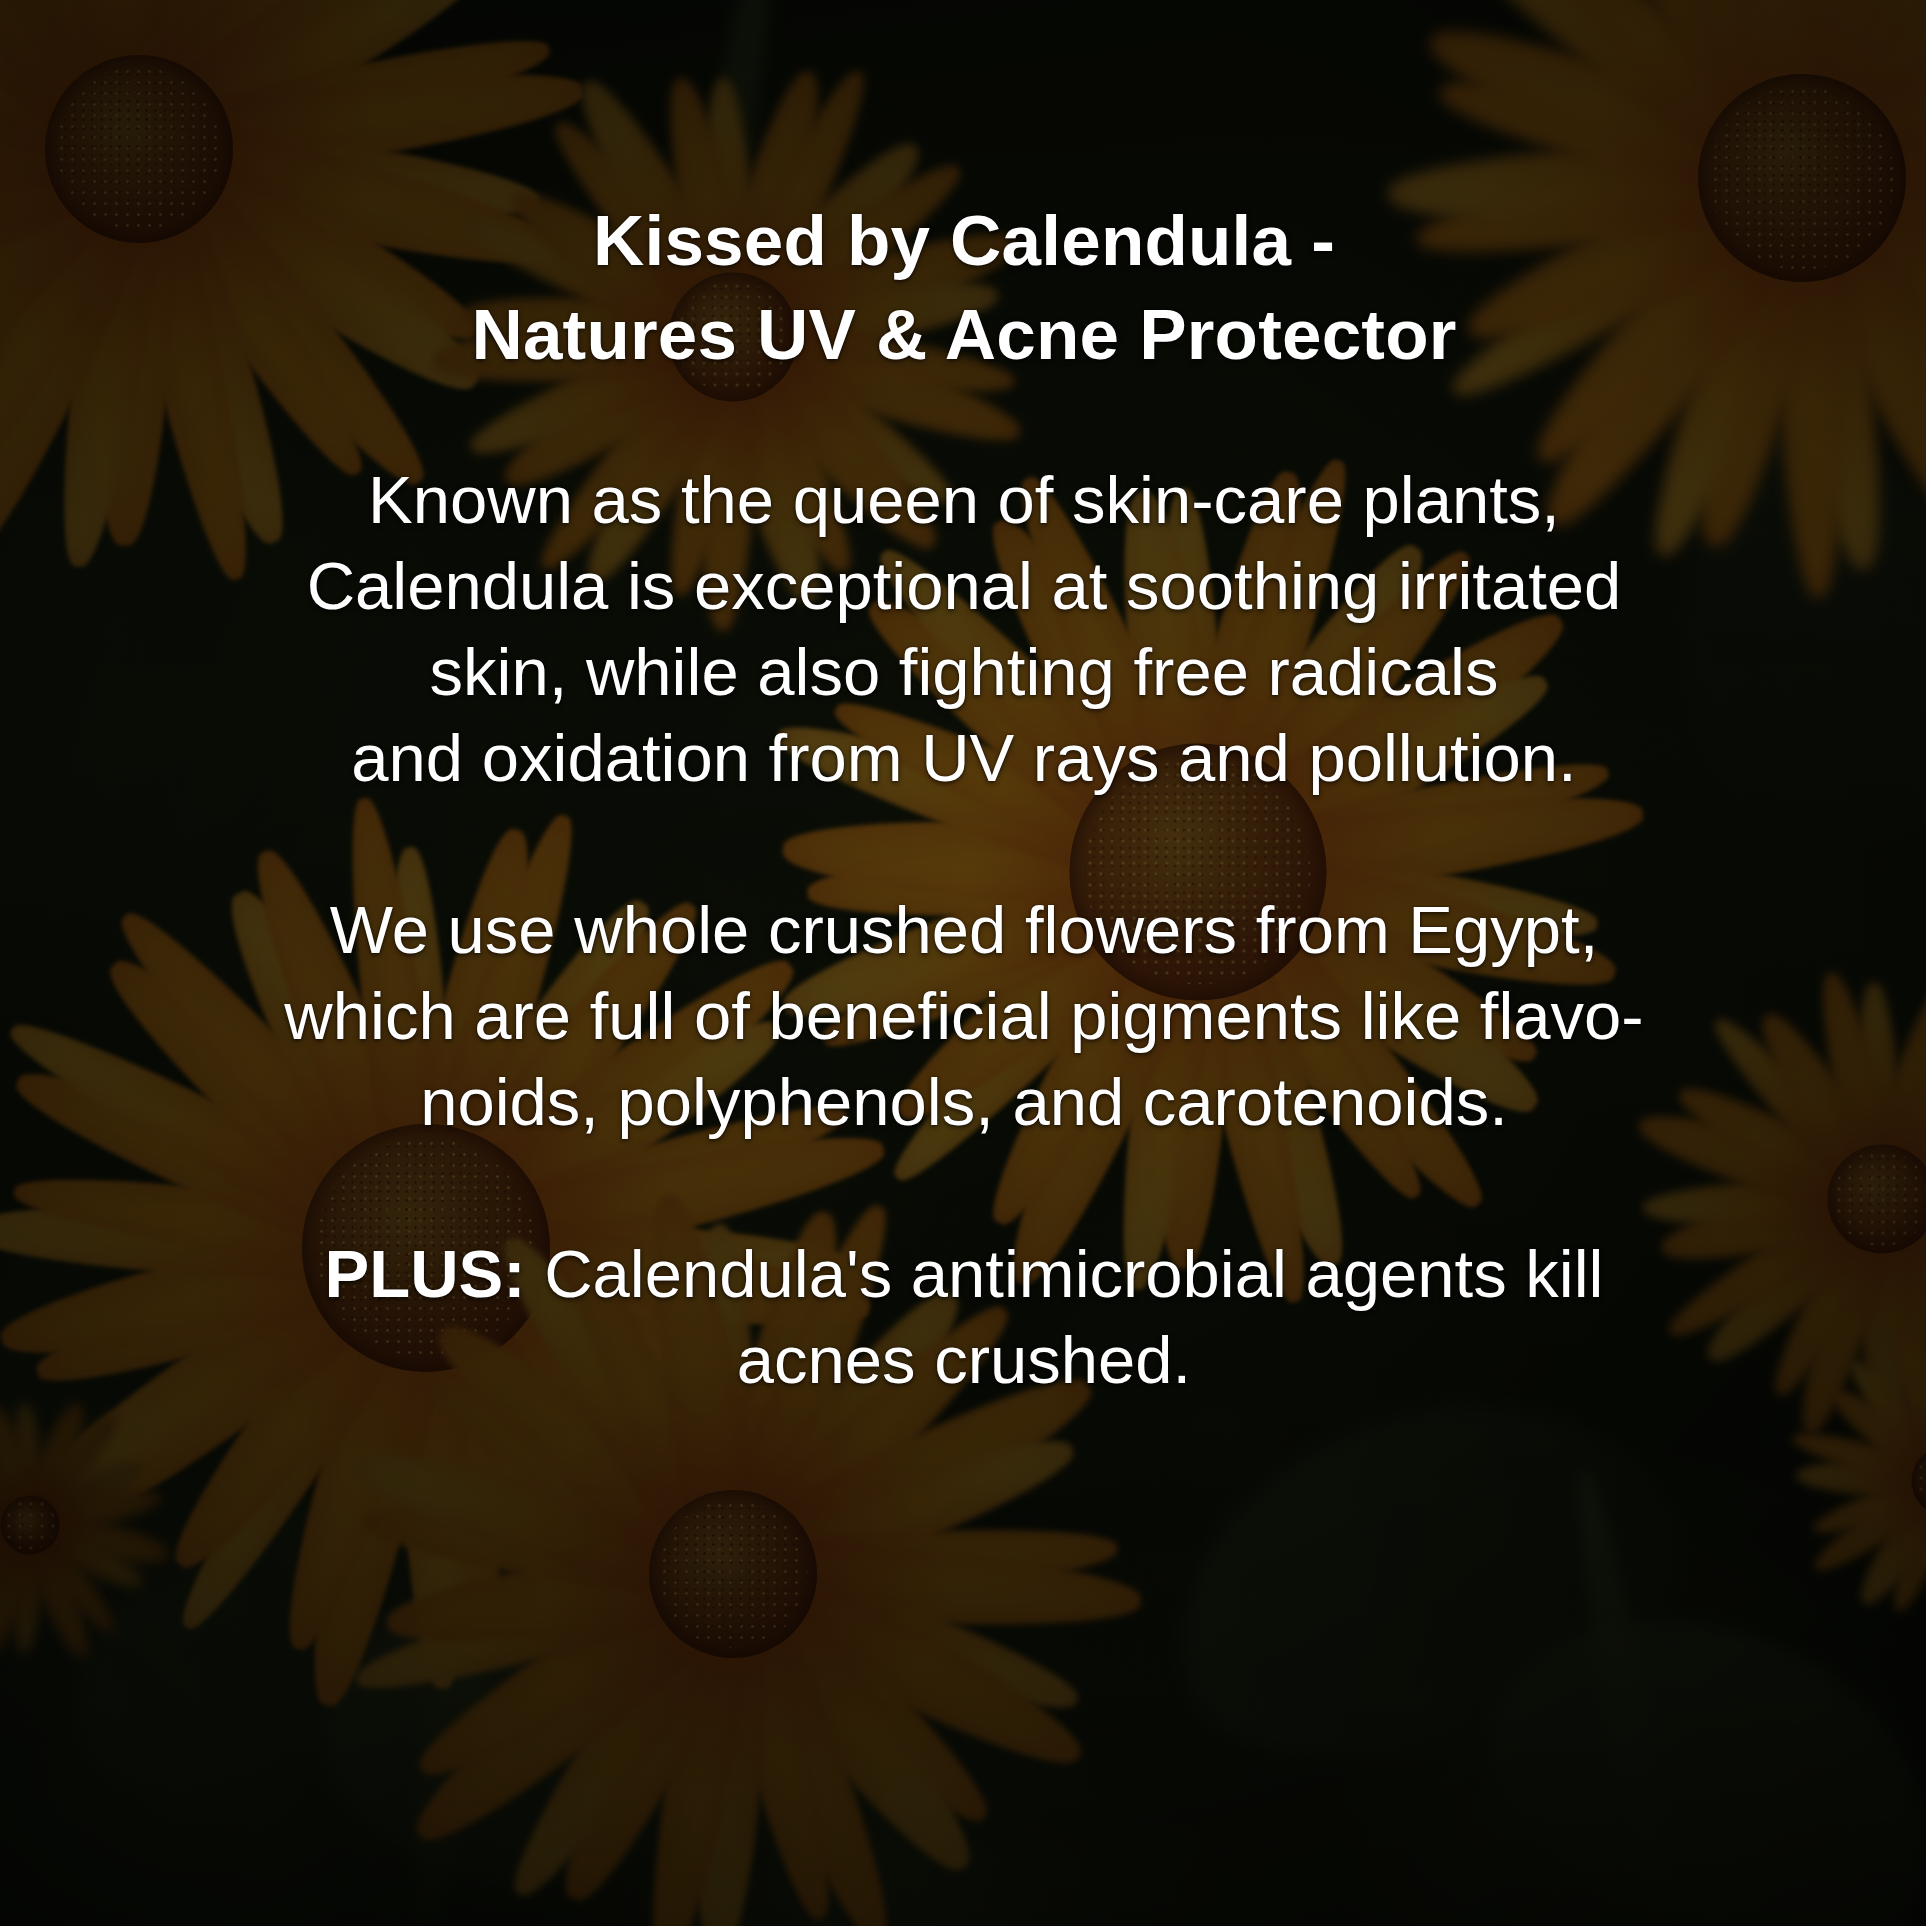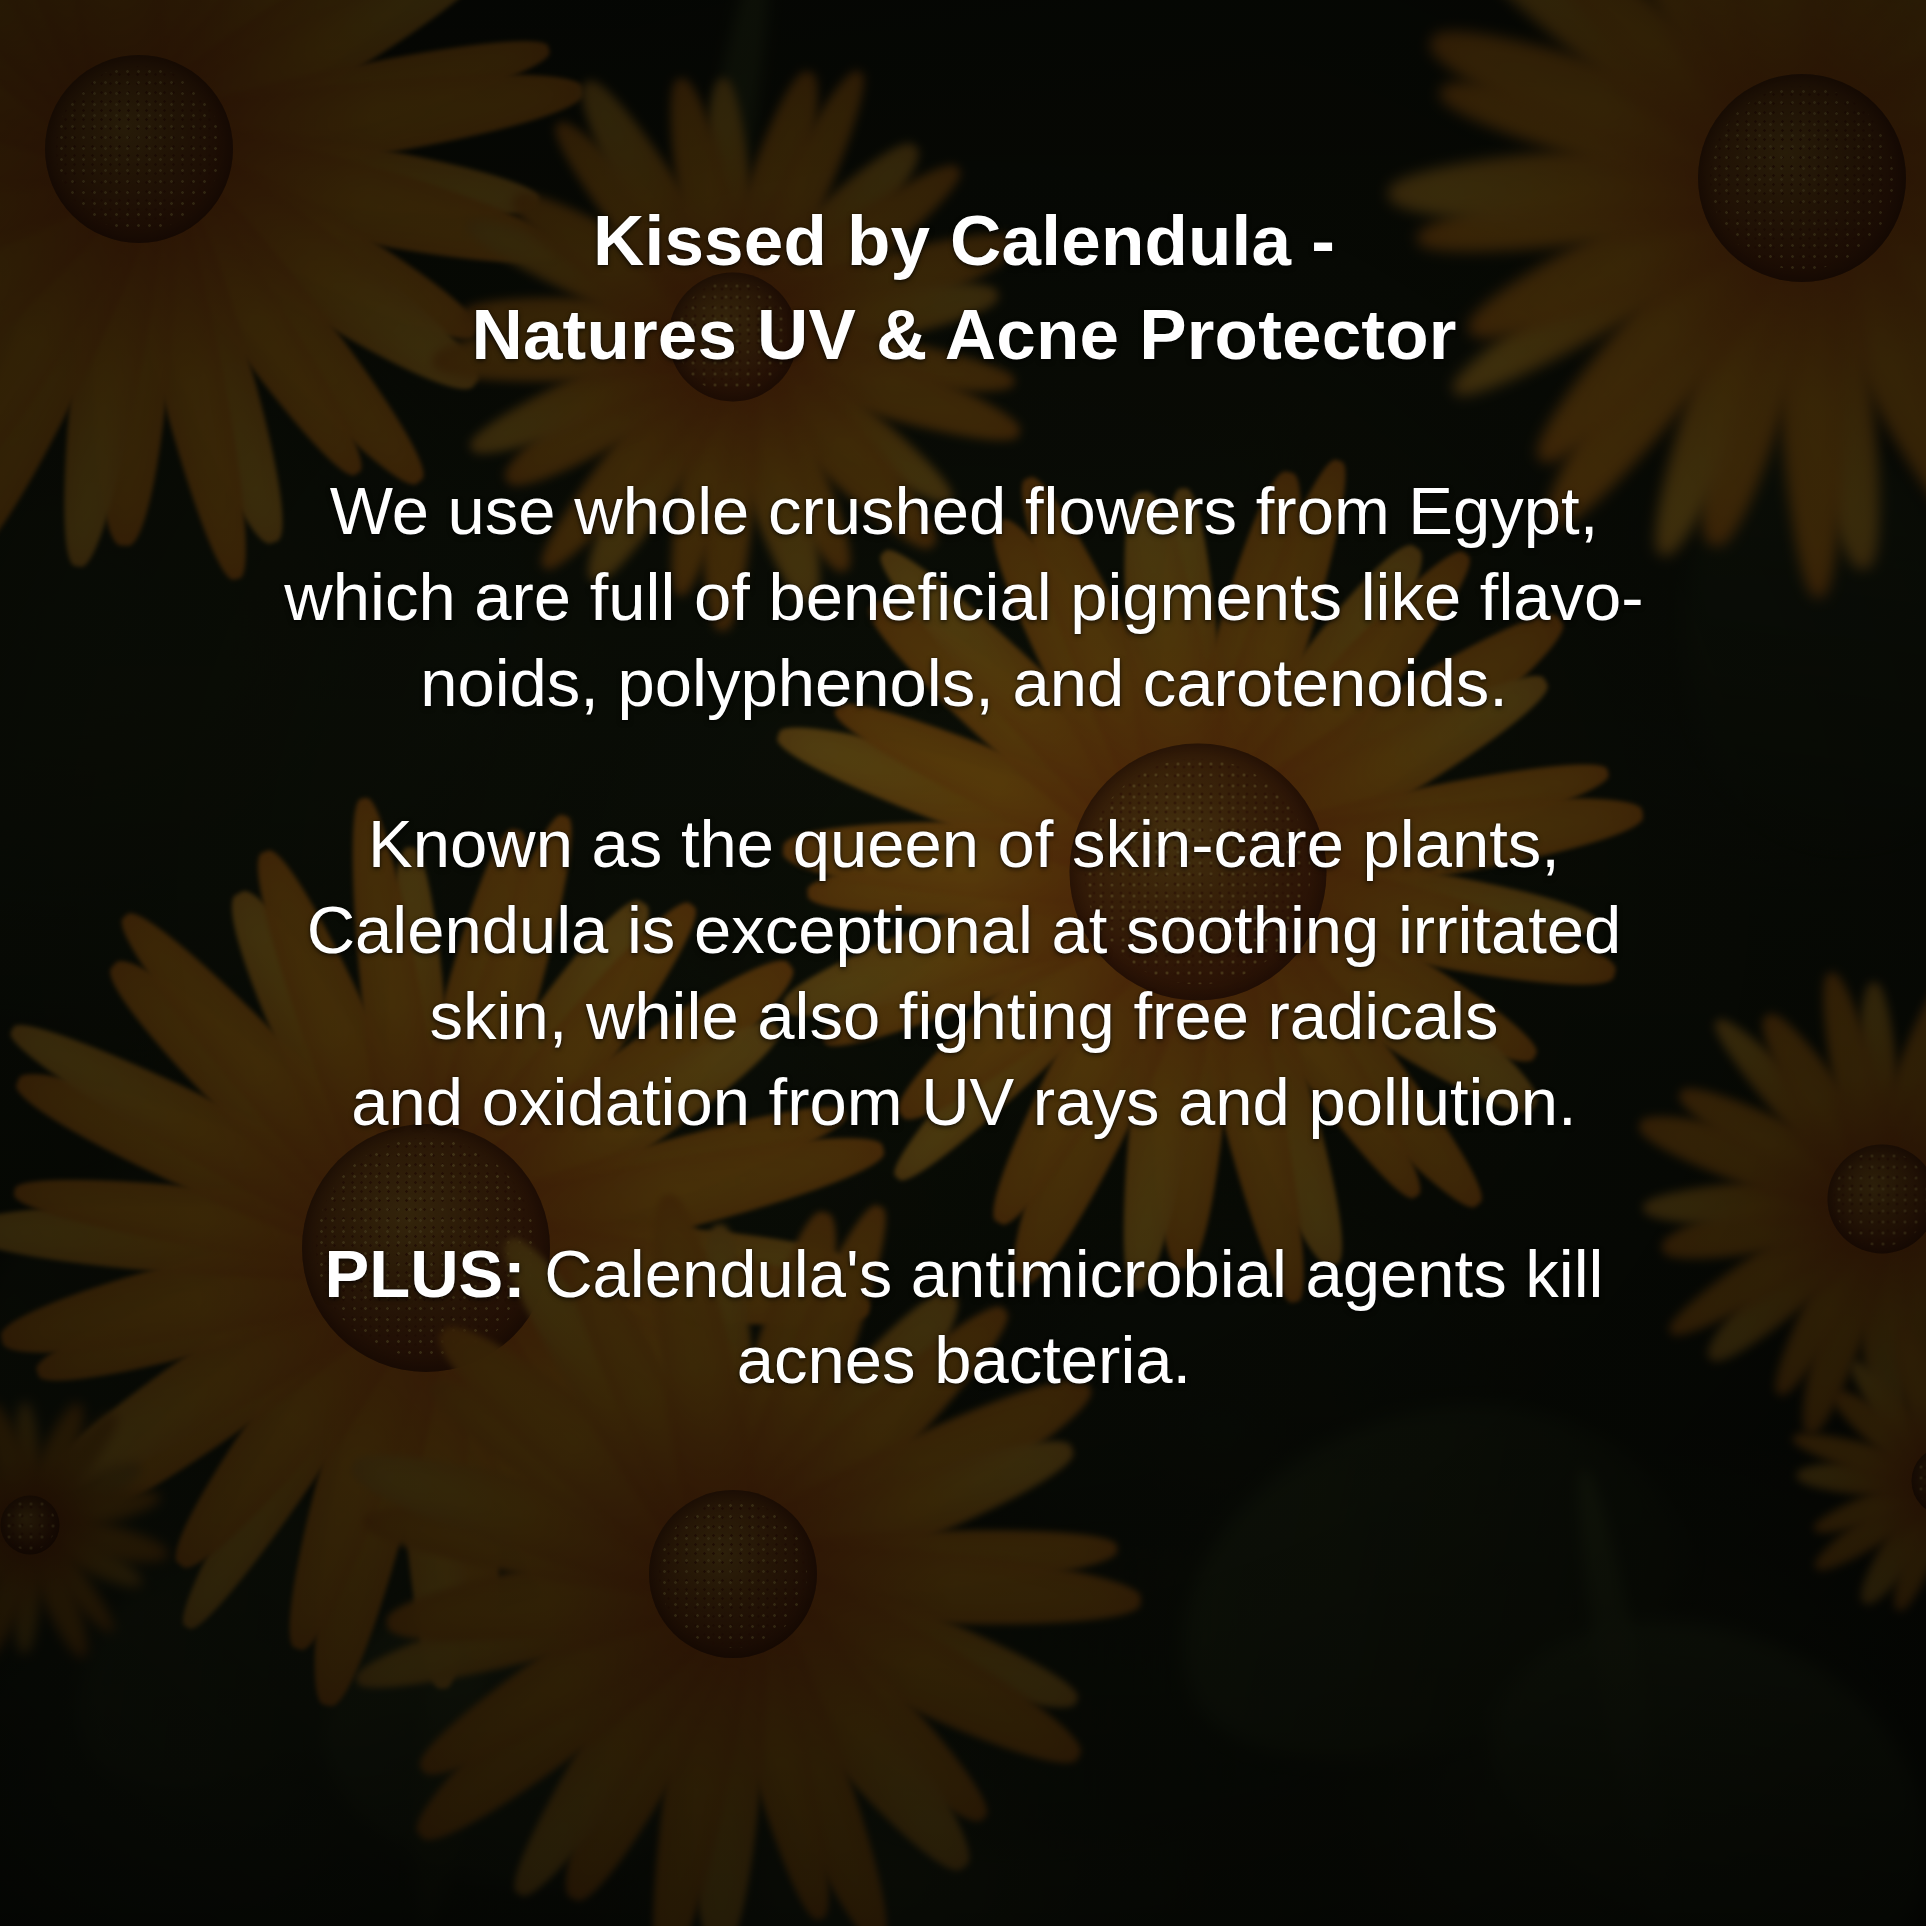--- a/index.html
+++ b/index.html
@@ -408,27 +408,27 @@
     </div>
 
     <div class="tint"></div>
     <div class="grade"></div>
   </div>
 
   <div class="content">
     <div class="title">Kissed by Calendula -
 Natures UV &amp; Acne Protector</div>
 
-    <div class="para p2">We use whole crushed flowers from Egypt,
-which are full of beneficial pigments like flavo-
-noids, polyphenols, and carotenoids.</div>
-
     <div class="para p1">Known as the queen of skin-care plants,
 Calendula is exceptional at soothing irritated
 skin, while also fighting free radicals
 and oxidation from UV rays and pollution.</div>
 
+    <div class="para p2">We use whole crushed flowers from Egypt,
+which are full of beneficial pigments like flavo-
+noids, polyphenols, and carotenoids.</div>
+
     <div class="para p3"><b>PLUS:</b><span> Calendula's antimicrobial agents kill
-acnes bacteria.</span></div>
+acnes crushed.</span></div>
   </div>
 
 </div>
 
 
 </body></html>

